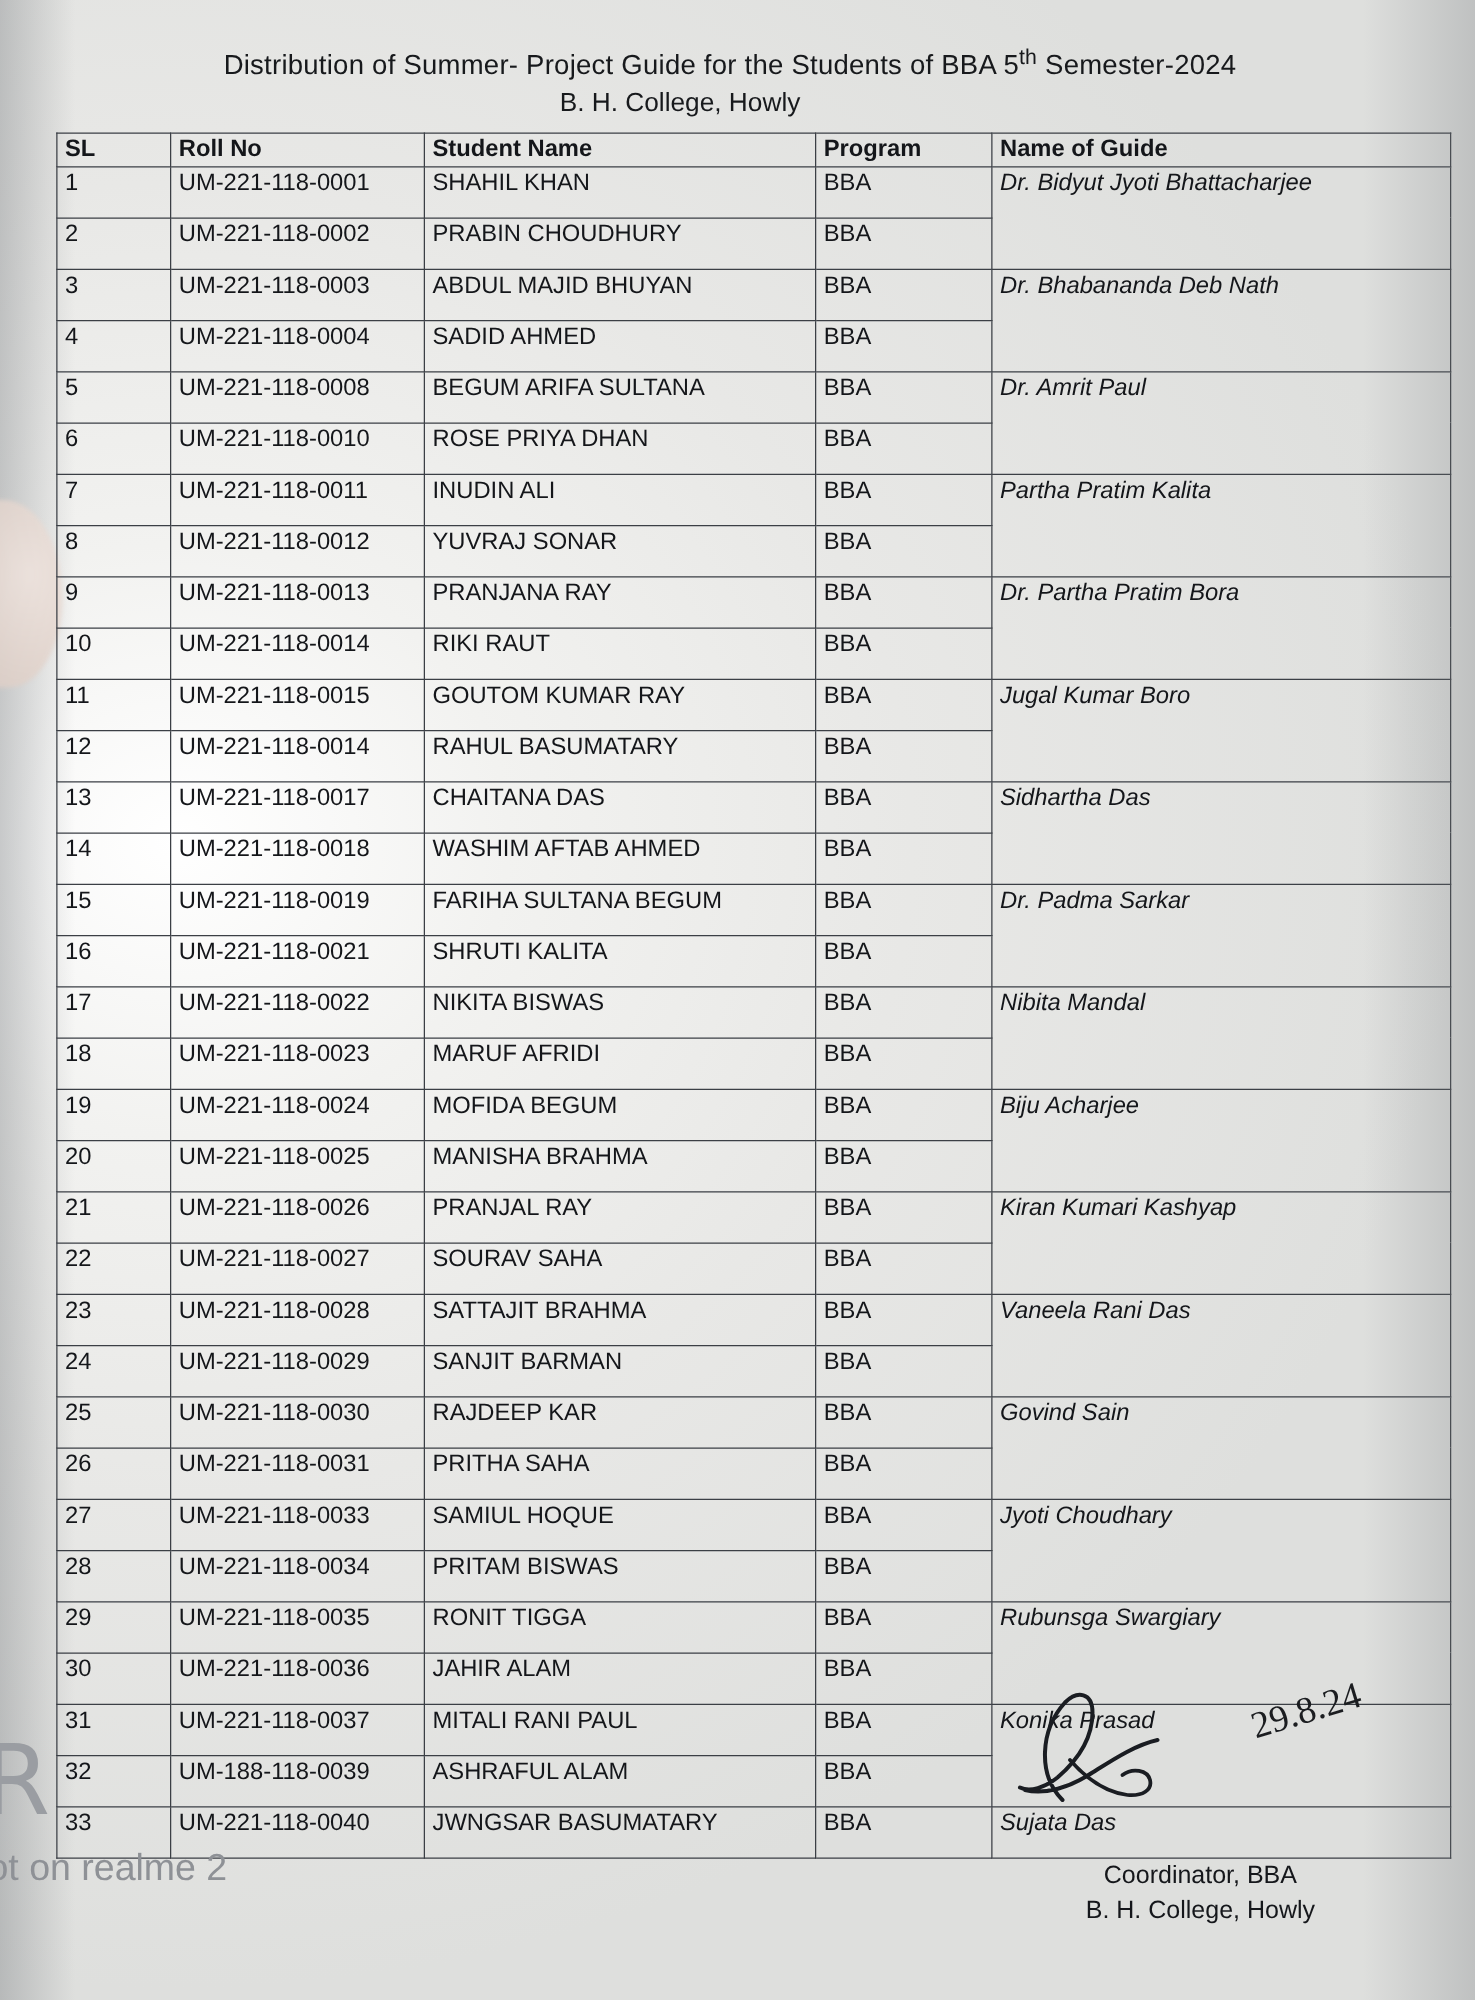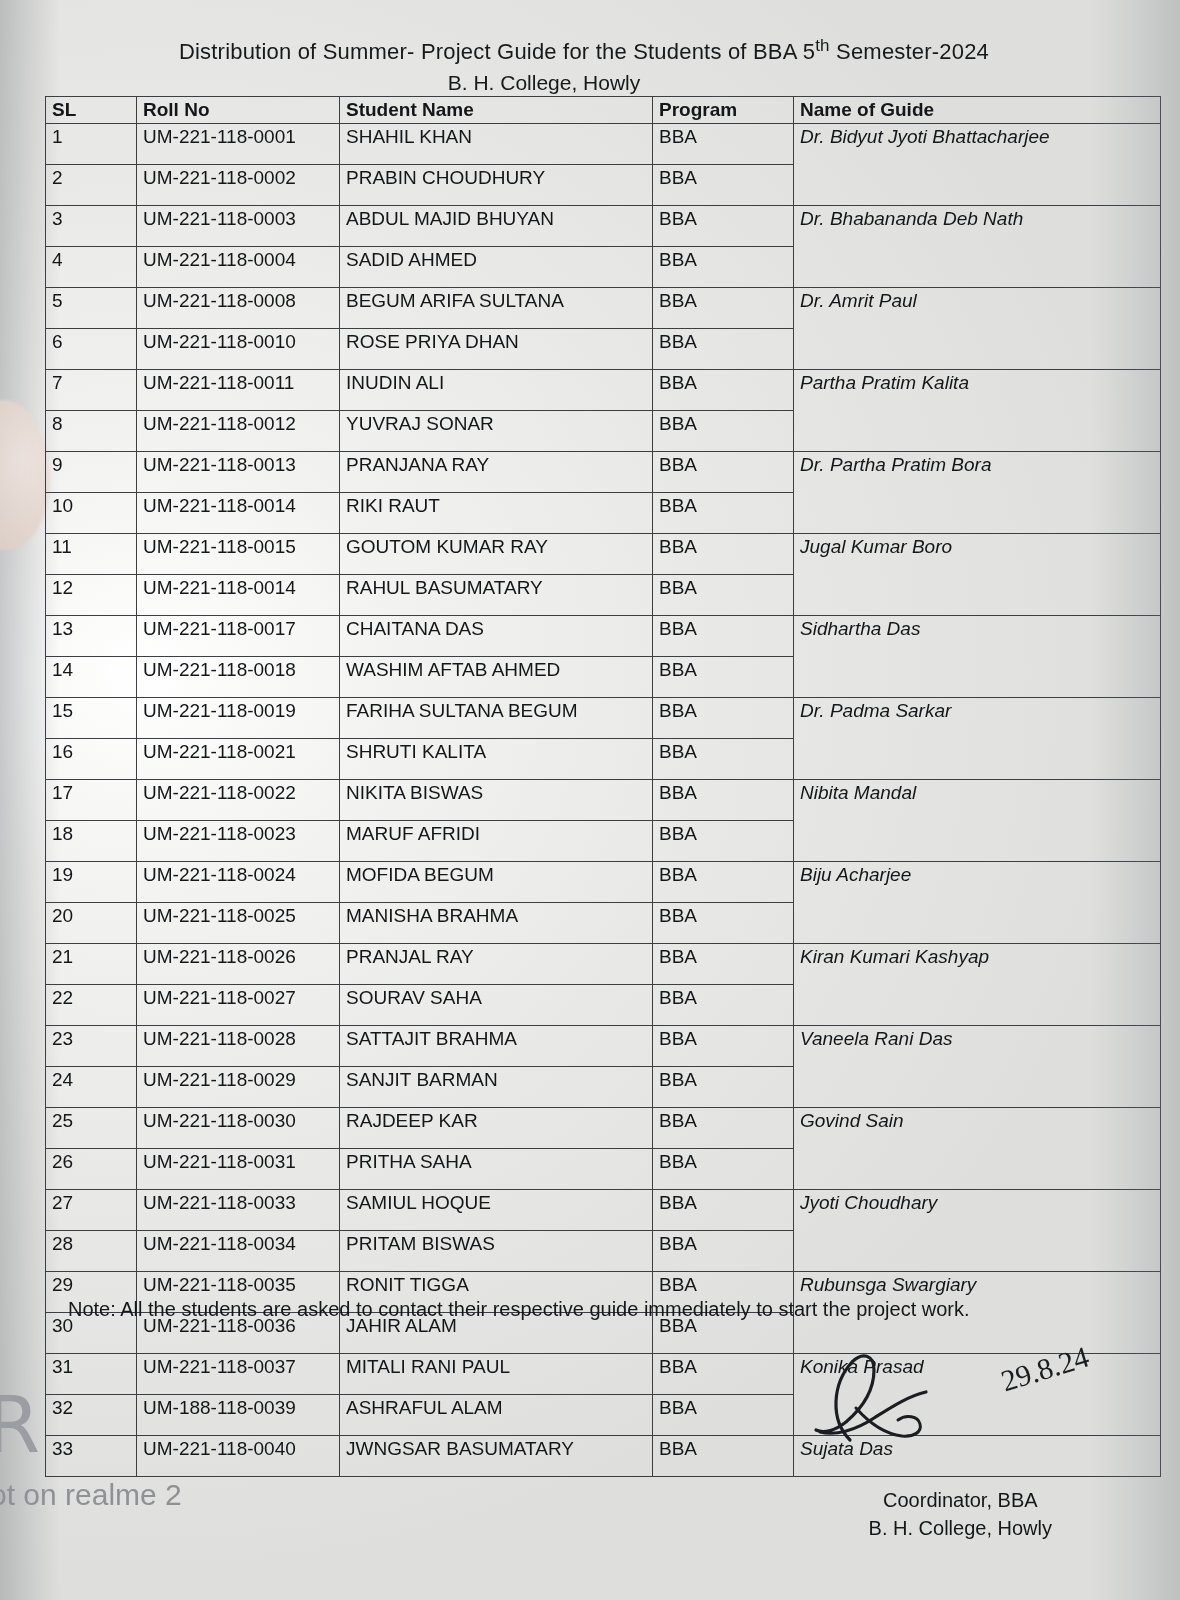--- a/index.html
+++ b/index.html
@@ -58,21 +58,21 @@
   .title-line1 sup { font-size: 17px; vertical-align: super; }
   .title-line2 {
     font-size: 21px;
     margin-top: 6px;
     transform: translateX(-46px);
   }
 
   table.dist {
     position: absolute;
     left: 45px;
-    top: 96px;
+    top: 106px;
     width: 1050px;
     border-collapse: collapse;
     font-size: 19px;
     color: #14161a;
     table-layout: fixed;
   }
   table.dist td, table.dist th {
     border: 1px solid #3b3f45;
     padding: 2px 6px;
     font-weight: normal;
@@ -398,21 +398,20 @@
         <tr>
           <td class="c-sl row-cell">33</td>
           <td class="c-roll row-cell">UM-221-118-0040</td>
           <td class="c-name row-cell">JWNGSAR BASUMATARY</td>
           <td class="c-prog row-cell">BBA</td>
           <td class="c-guide" rowspan="1">Sujata Das</td>
         </tr>
       </tbody>
   </table>
 
-  <div class="note">Note: All the students are asked to contact their respective guide immediately to start the project work.</div>
 
   <svg class="signature" viewBox="0 0 240 110">
     <path d="M60 100 C 40 80, 42 44, 62 22 C 72 12, 84 14, 84 30 C 84 52, 70 70, 56 82 C 46 90, 34 94, 26 90
              M 30 92 C 46 96, 66 90, 84 78 C 100 68, 118 56, 136 52" fill="none" stroke="#1a1d22" stroke-width="3.2" stroke-linecap="round"></path>
     <path d="M66 68 C 80 84, 96 94, 112 96 C 124 97, 132 92, 130 84 C 128 76, 116 74, 108 80" fill="none" stroke="#1a1d22" stroke-width="3" stroke-linecap="round"></path>
   </svg>
   <div class="sig-date">29.8.24</div>
 
   <div class="sign-block">
     <div>Coordinator, BBA</div>

